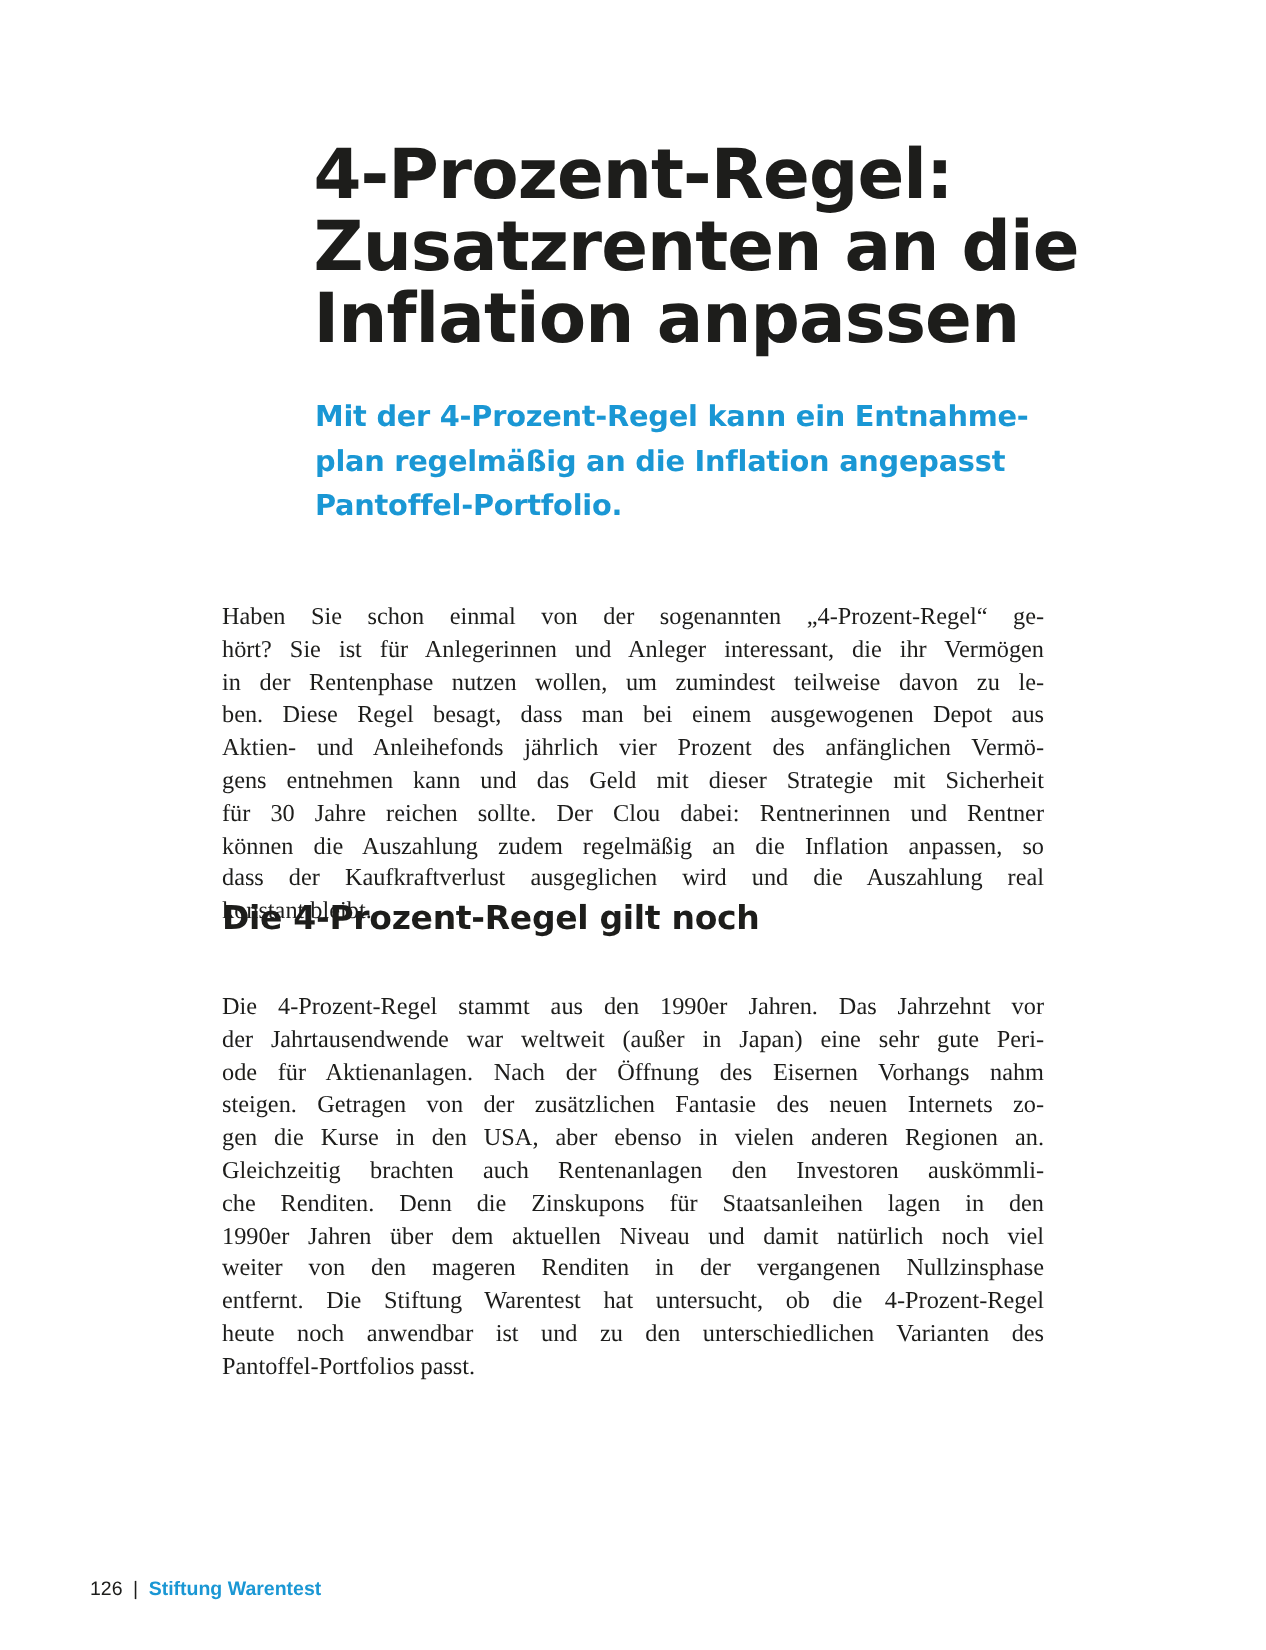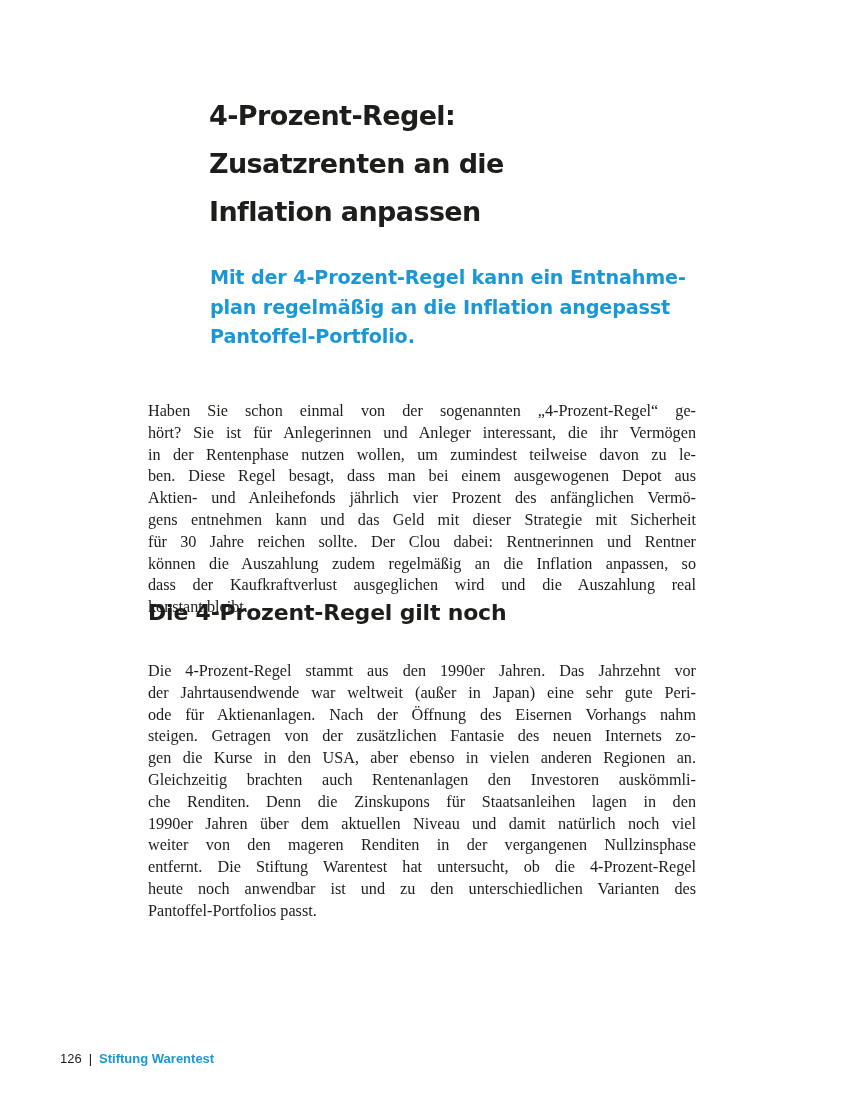--- a/index.html
+++ b/index.html
@@ -21,21 +21,21 @@
       width: 844px; height: 1100px;
     }
     .title {
       position: absolute;
       left: 209px;
       top: 92px;
       width: 520px;
       margin: 0;
       font-family: "DejaVu Sans", "Liberation Sans", sans-serif;
       font-weight: bold;
-      font-size: 27px;
+      font-size: 46px;
       line-height: 48px;
       letter-spacing: -0.6px;
       color: #1d1d1b;
     }
     .title .line { display: block; white-space: nowrap; }
     .lead {
       position: absolute;
       left: 210px;
       top: 263px;
       width: 480px;

